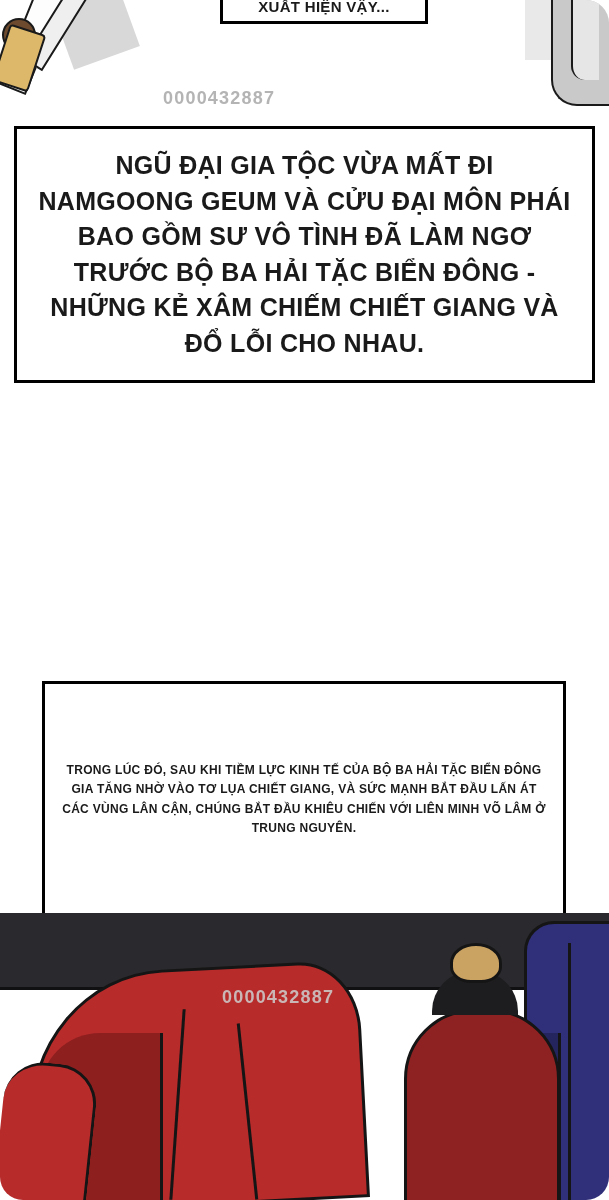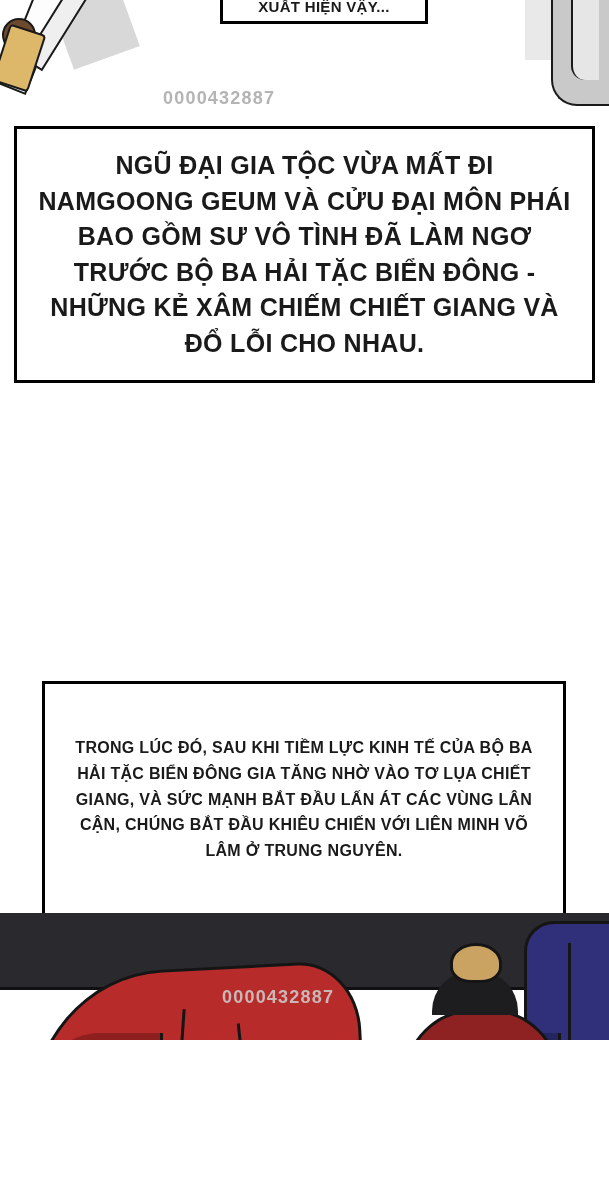--- a/index.html
+++ b/index.html
@@ -6,23 +6,24 @@
     margin: 0;
     padding: 0;
     background: #ffffff;
   }
   body {
     font-family: "Liberation Sans", sans-serif;
   }
   .page {
     position: relative;
     width: 609px;
-    height: 1040px;
+    height: 1200px;
     overflow: hidden;
     background: #ffffff;
+    border-radius: 23px;
   }
 
   
   .top-art {
     position: absolute;
     left: 0; top: 0;
     width: 609px;
     height: 128px;
     background: #ffffff;
     overflow: hidden;
@@ -136,21 +137,21 @@
     left: 42px;
     top: 681px;
     width: 524px;
     height: 237px;
     display: flex;
     align-items: center;
     justify-content: center;
     padding: 0 16px;
   }
   .box-second .txt {
-    font-size: 16px;
+    font-size: 12px;
     line-height: 1.62;
     font-weight: bold;
   }
 
   
   .watermark {
     position: absolute;
     font-size: 18px;
     letter-spacing: 1.2px;
     font-weight: bold;

